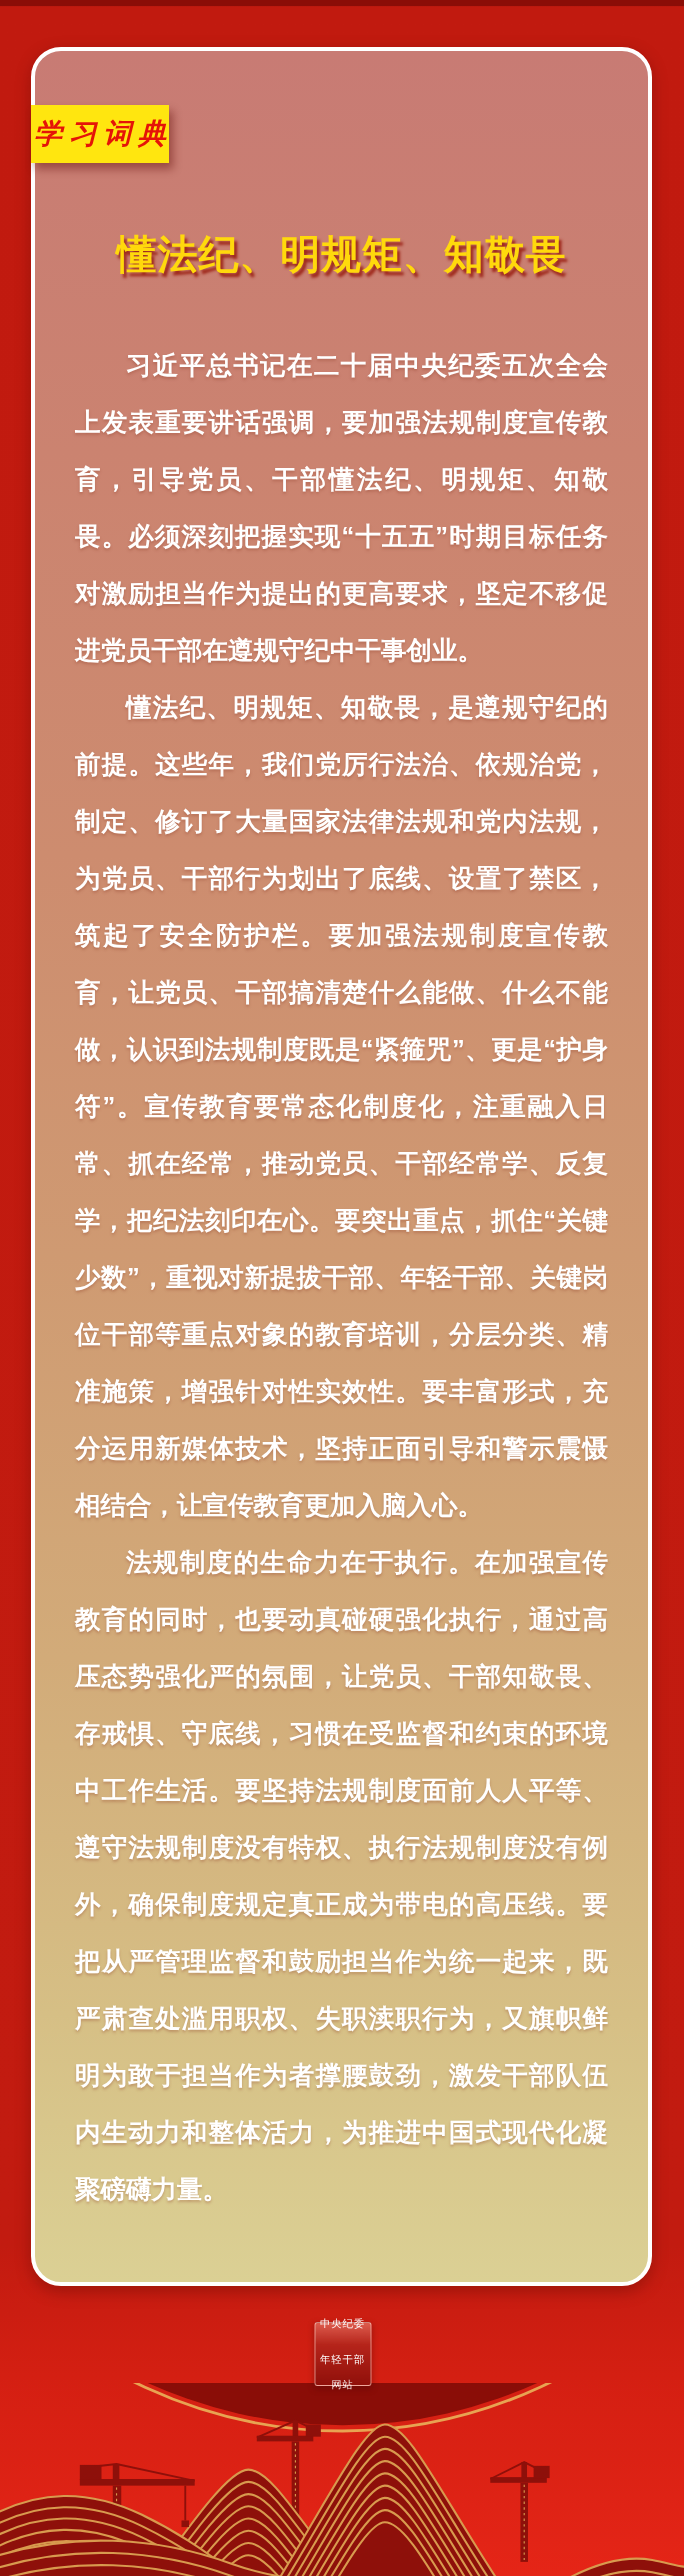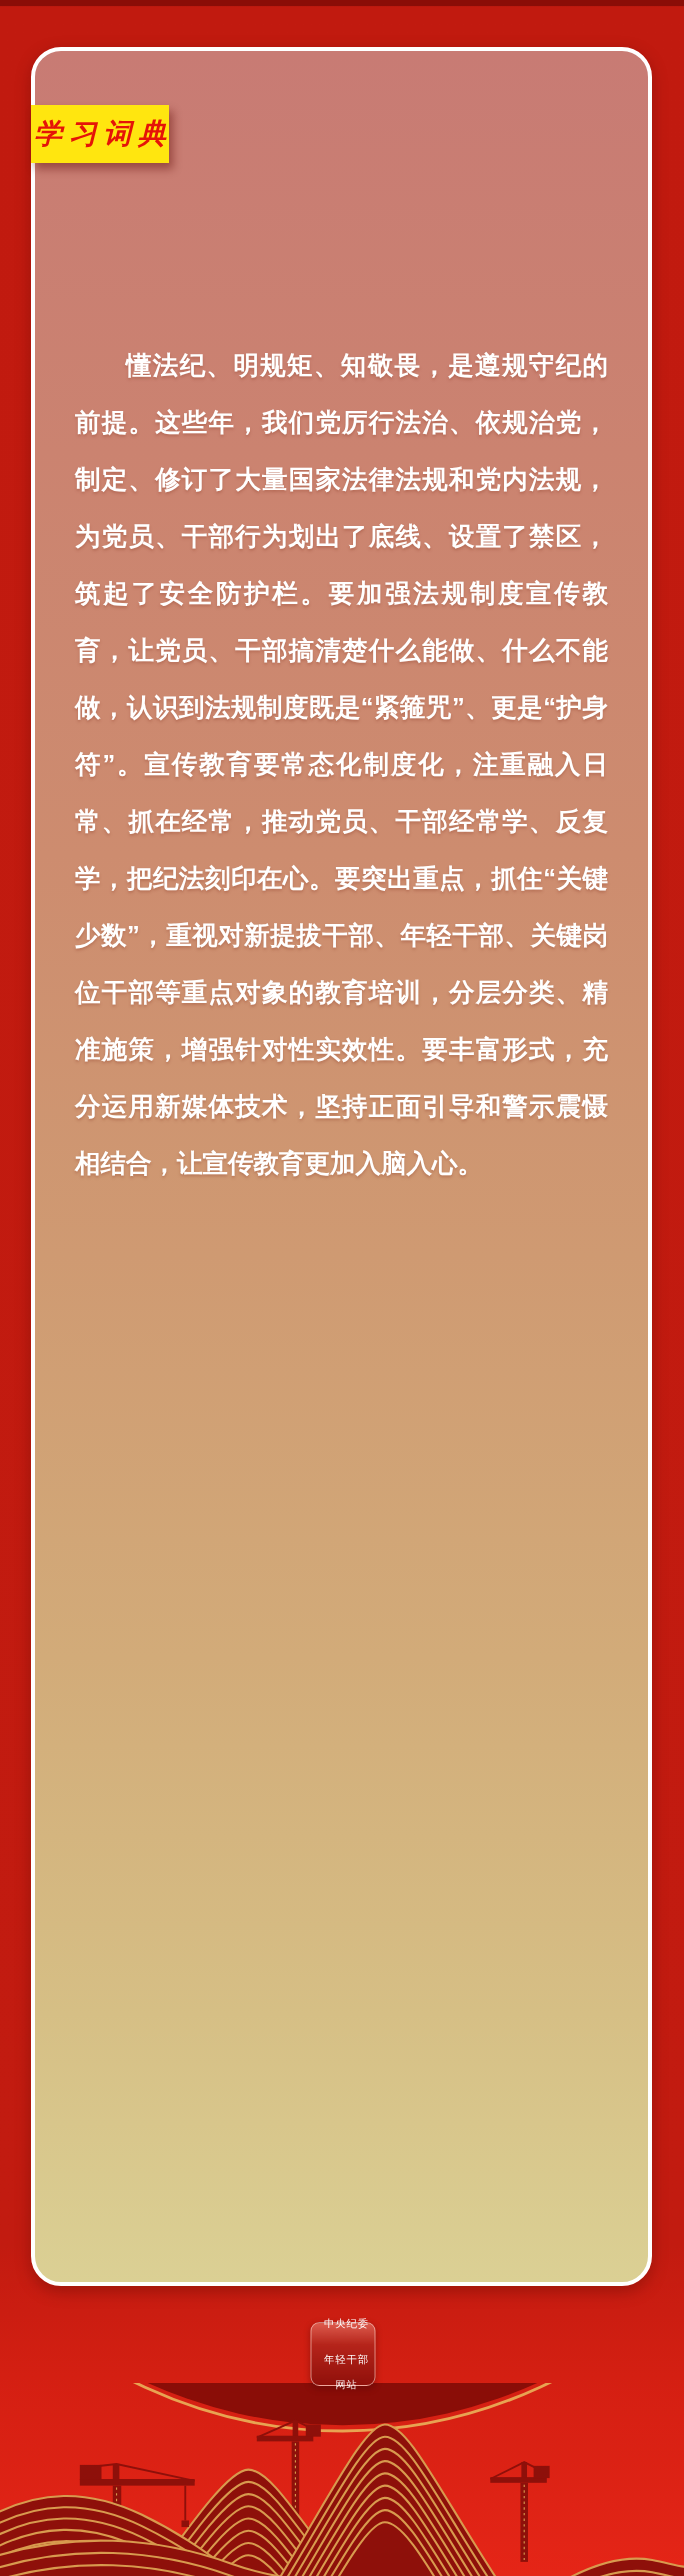--- a/index.html
+++ b/index.html
@@ -37,26 +37,26 @@
   }
   .body-text{
     position:absolute;top:286px;left:40px;right:40px;
     font-size:25.5px;line-height:57px;color:#ffffff;font-weight:bold;
     text-align:justify;text-justify:inter-character;
     text-shadow:0 1.9px 2.8px rgba(140,60,40,.35);
   }
   .body-text p{margin:0;text-indent:2em;}
   .logo-badge{
     position:absolute;left:50%;transform:translateX(-50%);top:2322px;
-    width:55px;height:62px;border-radius:9px;
+    width:55px;height:62px;border-radius:3px;
     background:linear-gradient(180deg,#dd5c4e 0%,#b5241a 35%,#90100a 100%);
     border:0.9px solid rgba(255,230,220,.55);
     box-shadow:0 2.8px 6.6px rgba(80,8,4,.4);
     display:flex;flex-direction:column;align-items:center;justify-content:center;
-    gap:11px;z-index:3;padding-left:8px;
+    gap:11px;z-index:3;
   }
   .logo-line{font-family:"Liberation Serif",serif;color:#ffffff;font-size:10.4px;letter-spacing:0.9px;white-space:nowrap;}
   .logo-divider{width:36px;height:0.9px;background:rgba(255,255,255,.85);}
   .logo-sub{font-family:"Liberation Serif",serif;color:rgba(255,255,255,.92);font-size:10px;letter-spacing:0.9px;}
   .waves{position:absolute;left:0;top:2383px;width:685px;height:193px;z-index:2;}
   
   .mf{fill:#8e100a;stroke:none;}
   .ms{fill:none;stroke:#d89a4e;stroke-width:2.2;}
   .sunfill{fill:#8a0d07;}
   .sunrim{fill:none;stroke:#e8a352;stroke-width:3;}
@@ -65,22 +65,25 @@
   .ladder{stroke:#d89a4e;stroke-width:1.2;stroke-dasharray:2.5 3.5;fill:none;}
 </style>
 </head>
 <body>
 
 <div class="badge">
   <span class="badge-label">学习词典</span>
 </div>
 
 <div class="card">
+  <div class="title">懂法纪、明规矩、知敬畏</div>
   <div class="body-text">
+    <p>习近平总书记在二十届中央纪委五次全会上发表重要讲话强调，要加强法规制度宣传教育，引导党员、干部懂法纪、明规矩、知敬畏。必须深刻把握实现“十五五”时期目标任务对激励担当作为提出的更高要求，坚定不移促进党员干部在遵规守纪中干事创业。</p>
     <p>懂法纪、明规矩、知敬畏，是遵规守纪的前提。这些年，我们党厉行法治、依规治党，制定、修订了大量国家法律法规和党内法规，为党员、干部行为划出了底线、设置了禁区，筑起了安全防护栏。要加强法规制度宣传教育，让党员、干部搞清楚什么能做、什么不能做，认识到法规制度既是“紧箍咒”、更是“护身符”。宣传教育要常态化制度化，注重融入日常、抓在经常，推动党员、干部经常学、反复学，把纪法刻印在心。要突出重点，抓住“关键少数”，重视对新提拔干部、年轻干部、关键岗位干部等重点对象的教育培训，分层分类、精准施策，增强针对性实效性。要丰富形式，充分运用新媒体技术，坚持正面引导和警示震慑相结合，让宣传教育更加入脑入心。</p>
+    <p>法规制度的生命力在于执行。在加强宣传教育的同时，也要动真碰硬强化执行，通过高压态势强化严的氛围，让党员、干部知敬畏、存戒惧、守底线，习惯在受监督和约束的环境中工作生活。要坚持法规制度面前人人平等、遵守法规制度没有特权、执行法规制度没有例外，确保制度规定真正成为带电的高压线。要把从严管理监督和鼓励担当作为统一起来，既严肃查处滥用职权、失职渎职行为，又旗帜鲜明为敢于担当作为者撑腰鼓劲，激发干部队伍内生动力和整体活力，为推进中国式现代化凝聚磅礴力量。</p>
   </div>
 </div>
 
 <div class="logo-badge">
   <span class="logo-line">中央纪委</span>
   <span class="logo-divider"></span>
   <span class="logo-line">年轻干部</span>
   <span class="logo-sub">网站</span>
 </div>
 

